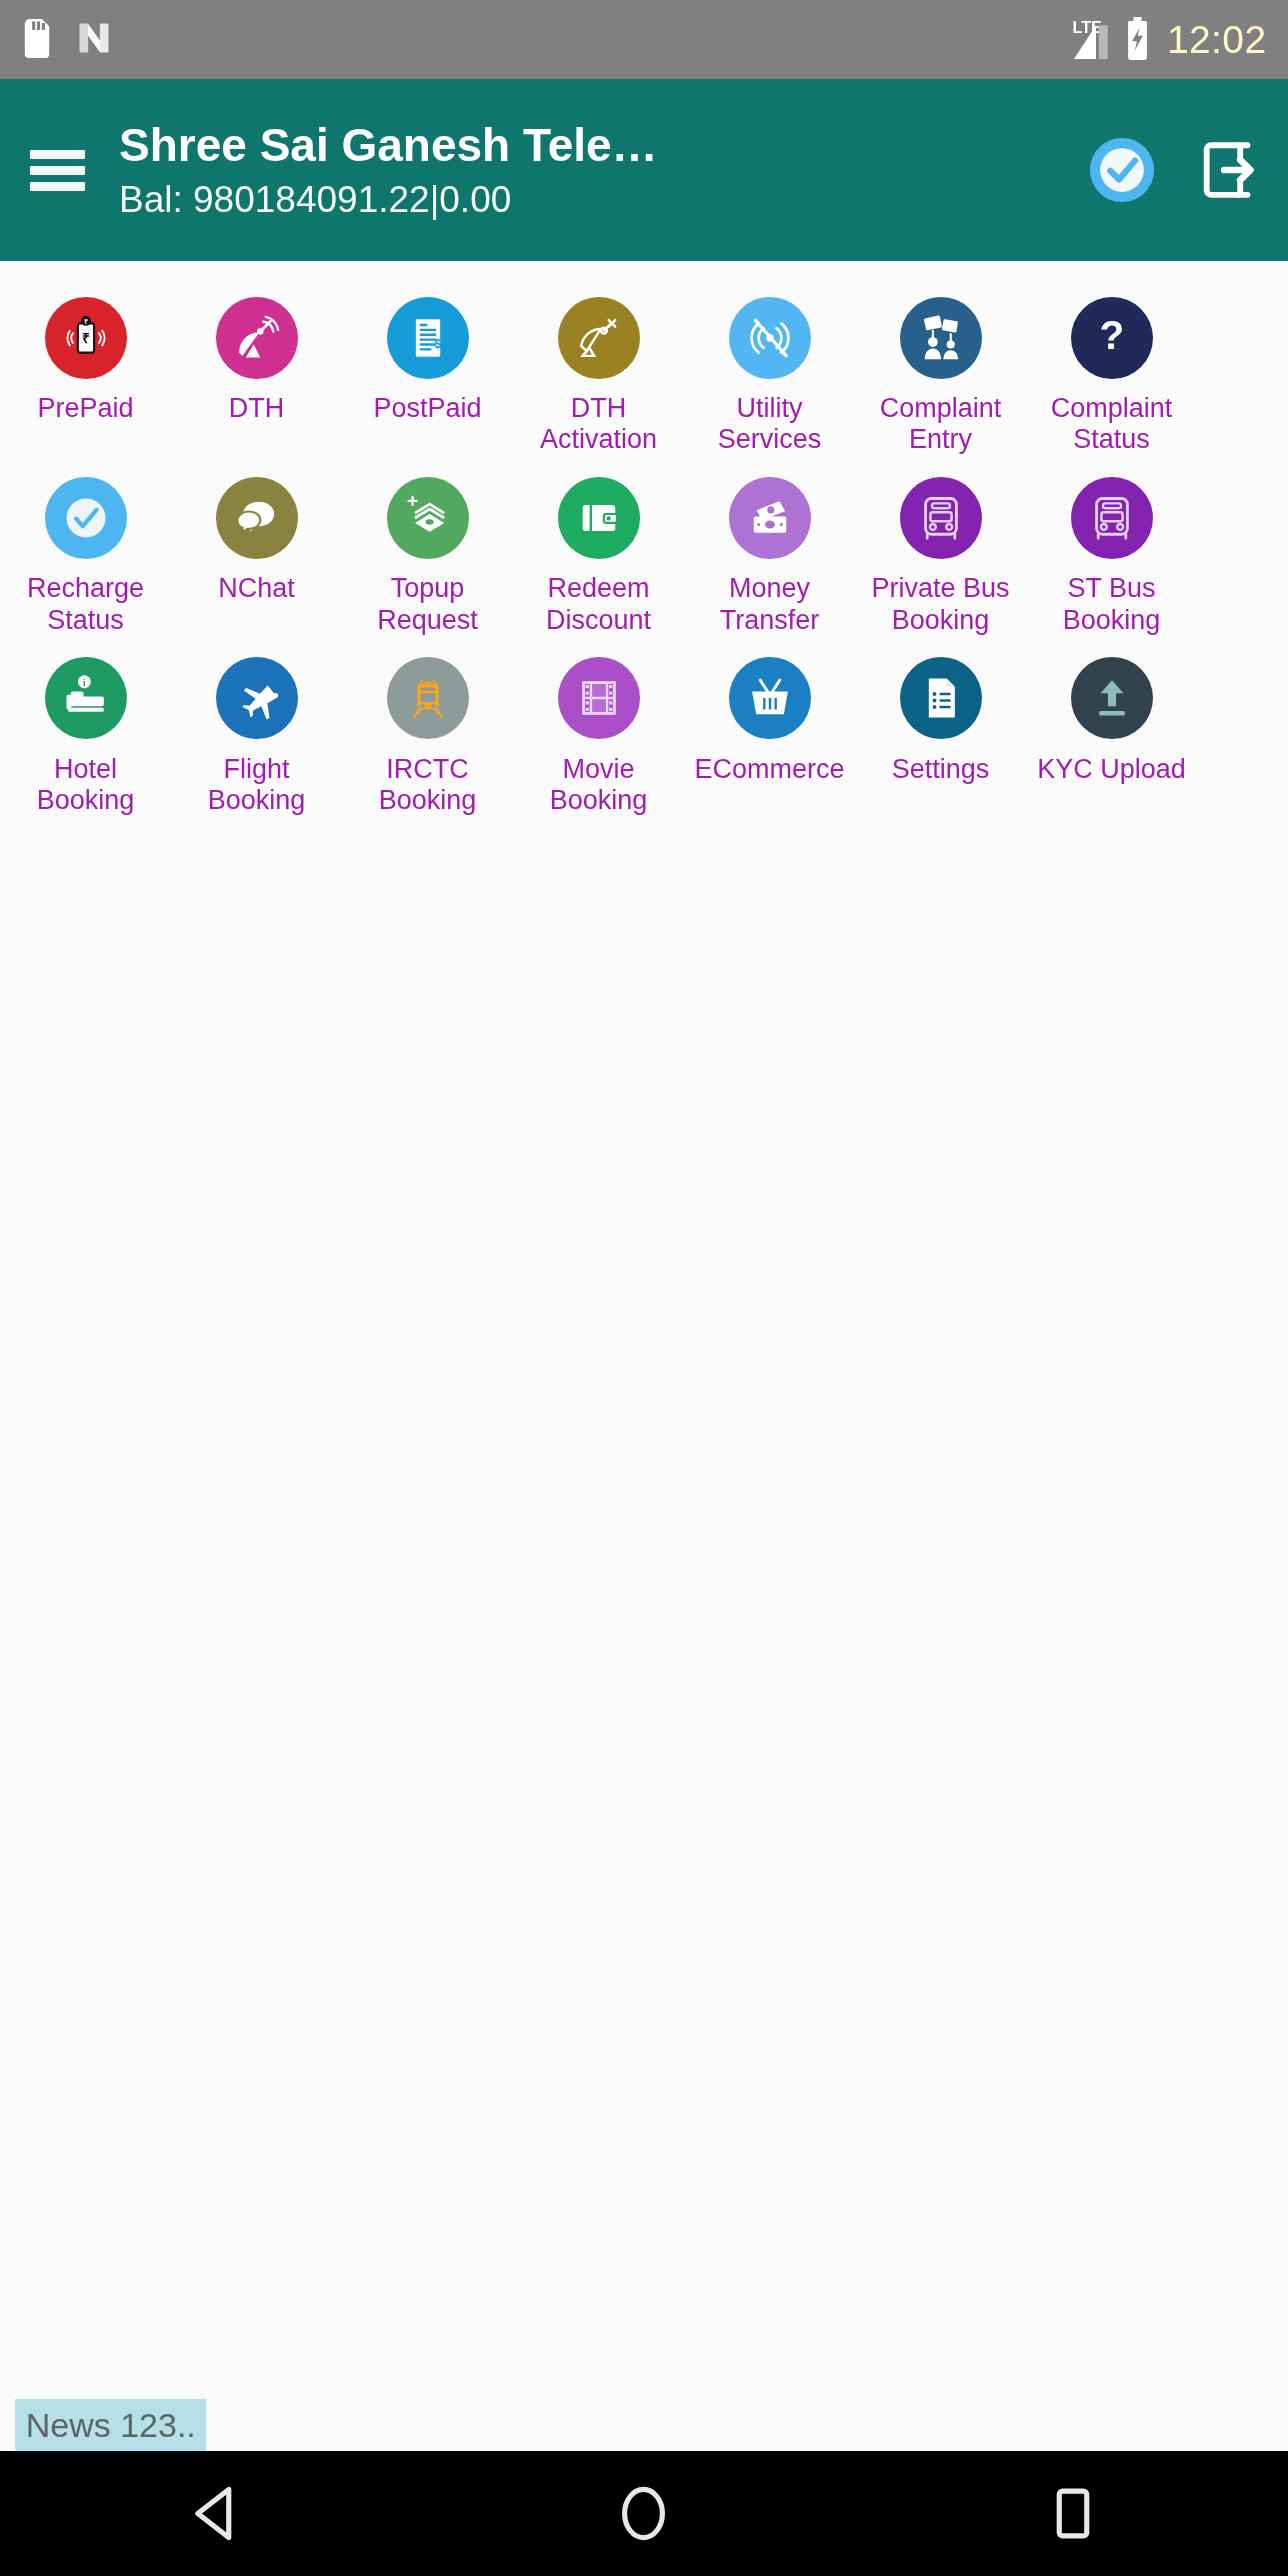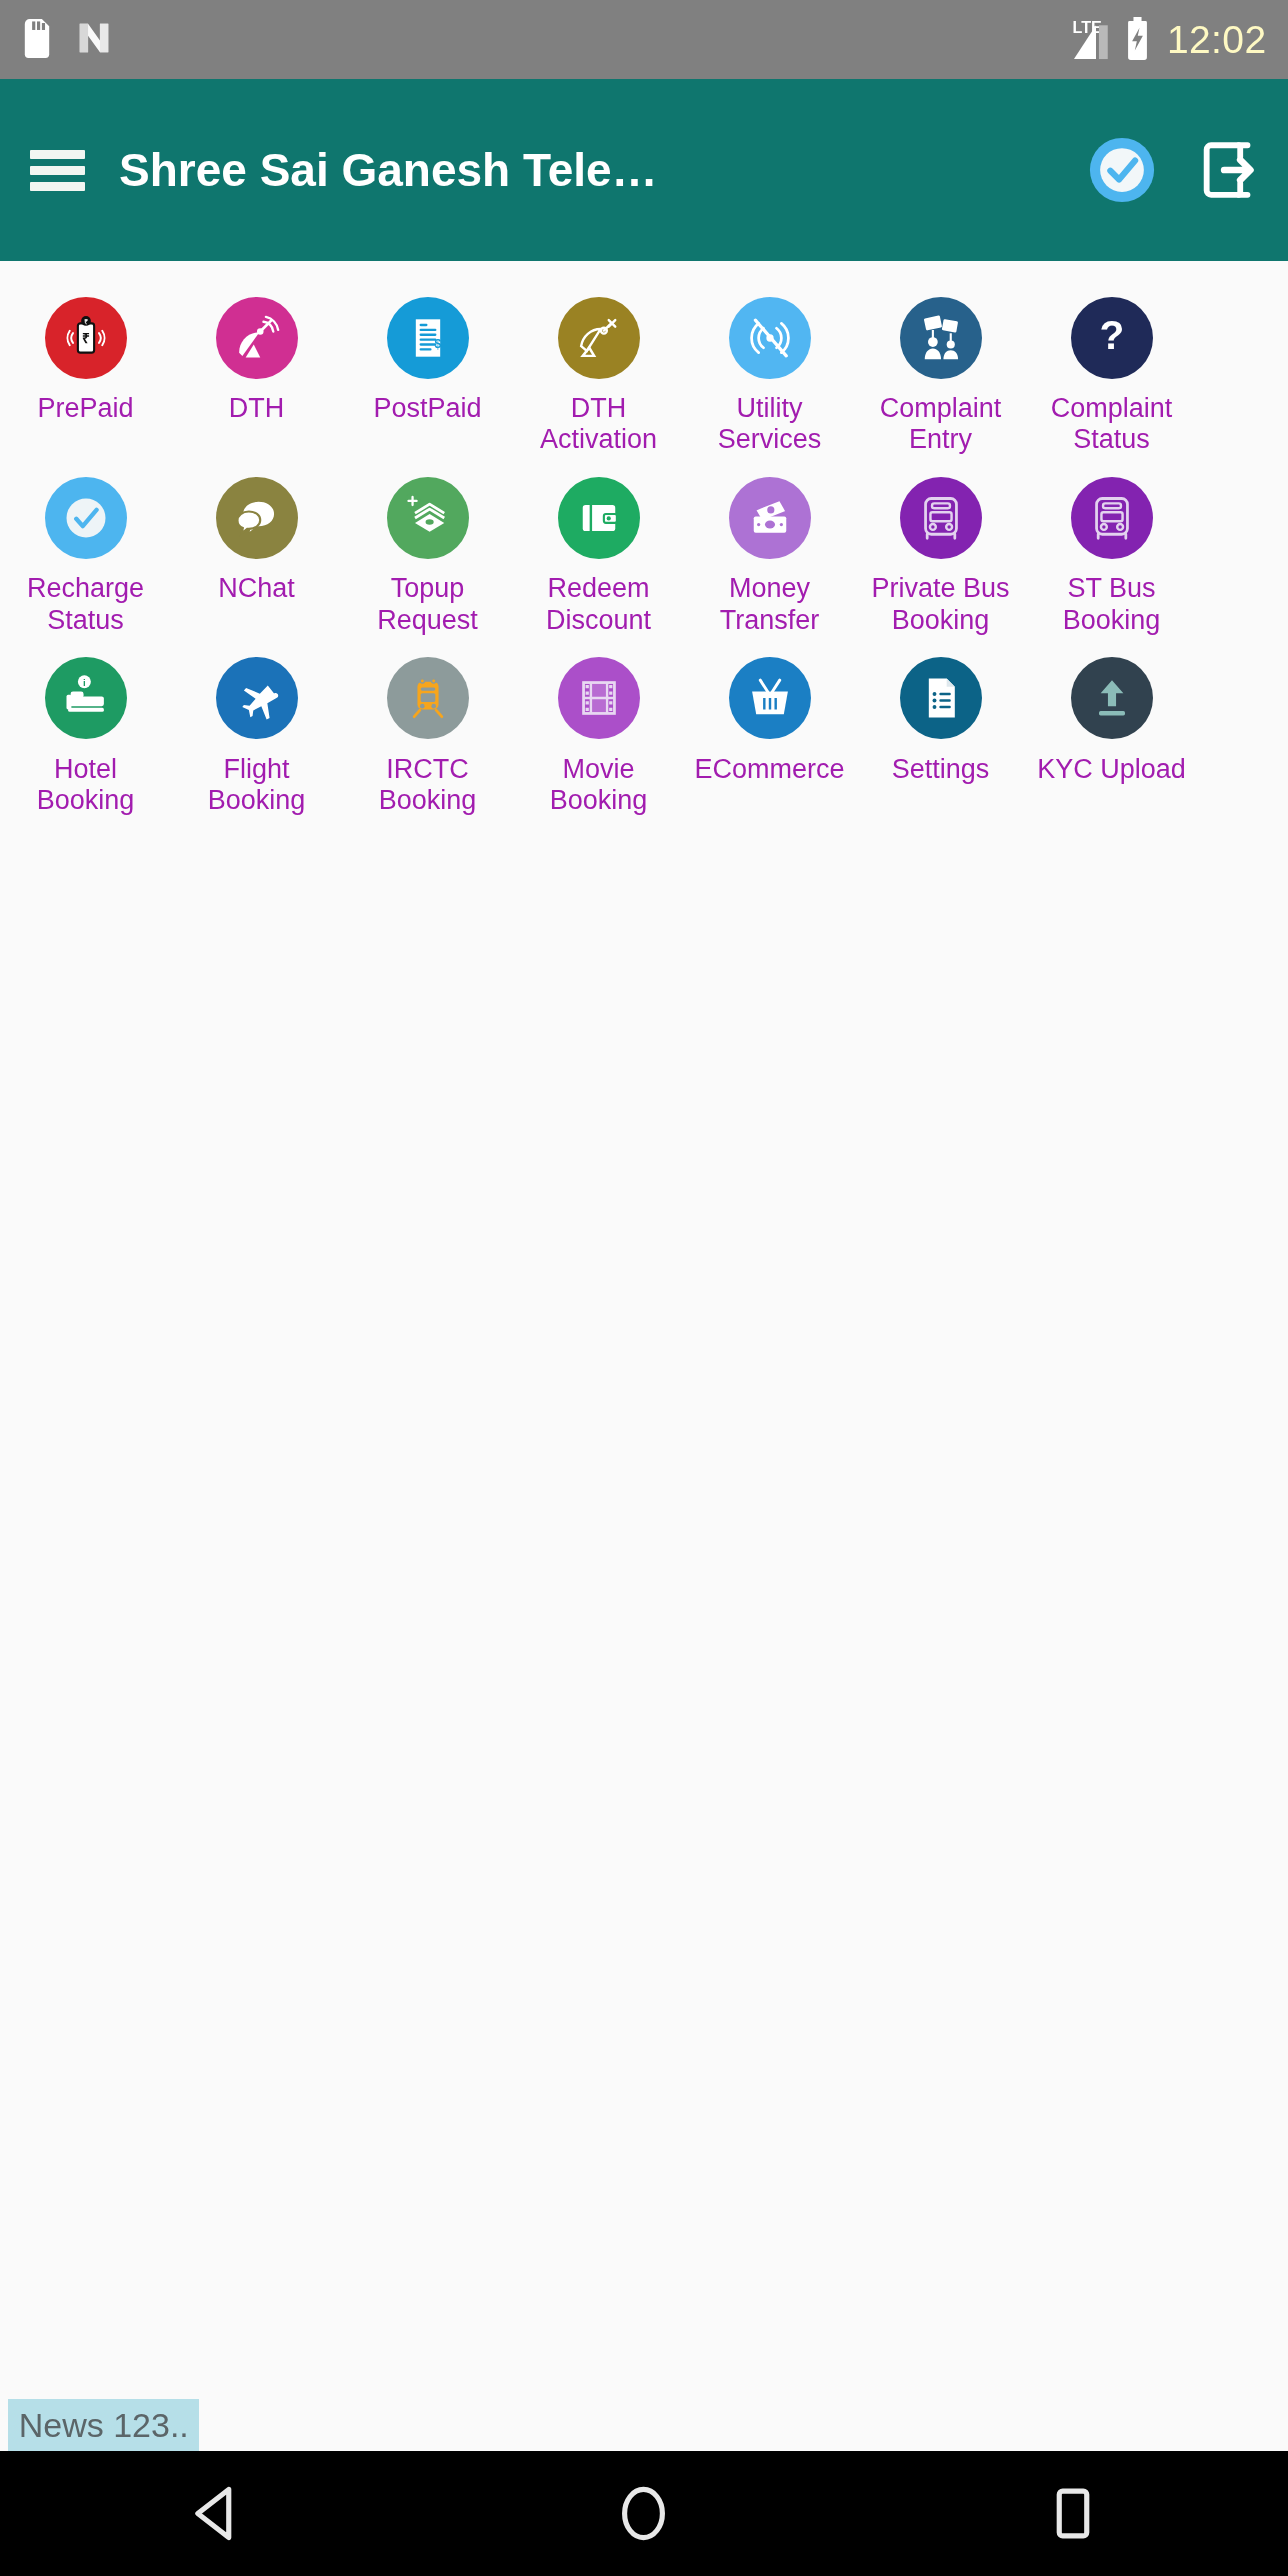--- a/index.html
+++ b/index.html
@@ -81,21 +81,21 @@
     margin-top:14.3px;
     font-size:27px; line-height:1.16;
     color:#a21caf; text-align:center;
     font-weight:400; width:165px;
     word-wrap:break-word;
   }
 
   
   .news-ticker{
     position:absolute;
-    left:8px; bottom:125px;
+    left:15px; bottom:125px;
     height:52px;
     background:#b6dfe8;
     display:flex; align-items:center;
     padding:0 10.7px;
     max-width:286px;
   }
   .news-ticker span{
     color:#5b6568; font-size:34px;
     white-space:nowrap; font-weight:400;
   }
@@ -150,20 +150,21 @@
 </div>
 
 <div class="app-bar">
   <div class="hamburger">
     <span></span>
       <span></span>
       <span></span>
   </div>
   <div class="title-block">
     <div class="app-title">Shree Sai Ganesh Tele…</div>
+    <div class="app-balance">Bal: 980184091.22|0.00</div>
   </div>
   <div class="bar-actions">
     <span class="bar-icon">
       <svg viewBox="0 0 48 48">
           <circle cx="24" cy="24" r="22" fill="#4db5ef"></circle>
           <circle cx="24" cy="24" r="15" fill="#f2f7f9"></circle>
           <path d="M16 24.5l6 6 11-13" stroke="#4db5ef" stroke-width="4.2" fill="none" stroke-linecap="round" stroke-linejoin="round"></path>
         </svg>
     </span>
     <span class="bar-icon">

